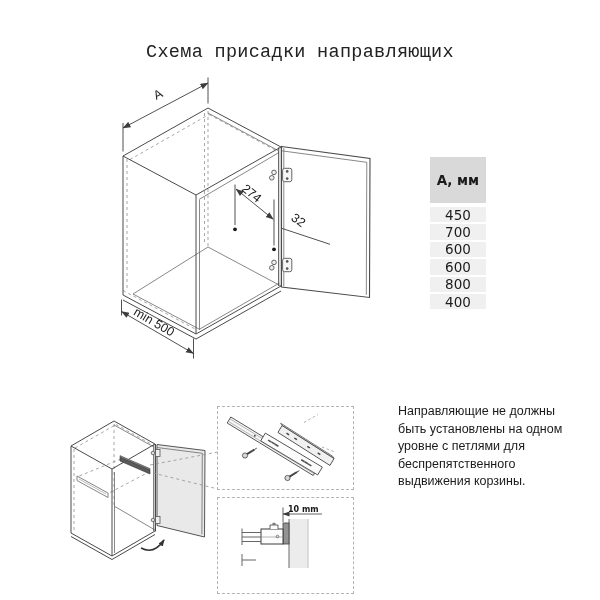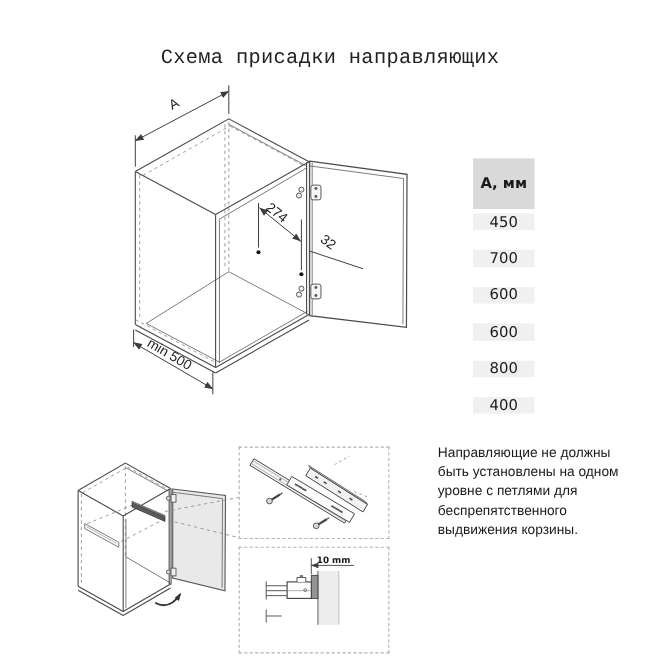--- a/index.html
+++ b/index.html
@@ -4,25 +4,25 @@
 <style>
   html,body{margin:0;padding:0;background:#fff;}
   .page{position:relative;width:600px;height:600px;background:#ffffff;overflow:hidden;
         font-family:"Liberation Sans",sans-serif;color:#1c1c1c;}
   .sec-title{position:absolute;left:0;width:600px;text-align:center;
         font-size:18.5px;font-weight:400;letter-spacing:.3px;color:#222;font-family:Liberation Mono, monospace;}
   #title1{top:42px;}
   #title2{top:368px;}
 
   
-  .atable{position:absolute;left:430px;top:144px;width:56px;}
+  .atable{position:absolute;left:430px;top:157px;width:56px;}
   .atable .hdr{width:56px;height:46px;background:#d9d9d9;display:flex;align-items:center;justify-content:center;
         font-family:"DejaVu Sans",sans-serif;font-size:13.5px;font-weight:700;color:#1a1a1a;}
   .atable .rows{margin-top:4px;}
-  .atable .row{width:56px;height:15.4px;margin-bottom:18px;background:#f0f0f0;display:flex;align-items:center;justify-content:center;
+  .atable .row{width:56px;height:15.4px;margin-bottom:2px;background:#f0f0f0;display:flex;align-items:center;justify-content:center;
         font-family:"DejaVu Sans",sans-serif;font-size:13.5px;font-weight:400;color:#1a1a1a;}
 
   svg{position:absolute;overflow:visible;}
   #cab1{left:110px;top:72px;}
   #cab2{left:58px;top:413px;}
 
   .dbox{position:absolute;border:1px dashed #b3b3b3;box-sizing:border-box;background:#fff;}
   #box1{left:217px;top:406px;width:137px;height:84px;}
   #box2{left:217px;top:497px;width:137px;height:97px;}
   .dbox svg{position:absolute;left:0;top:0;}

